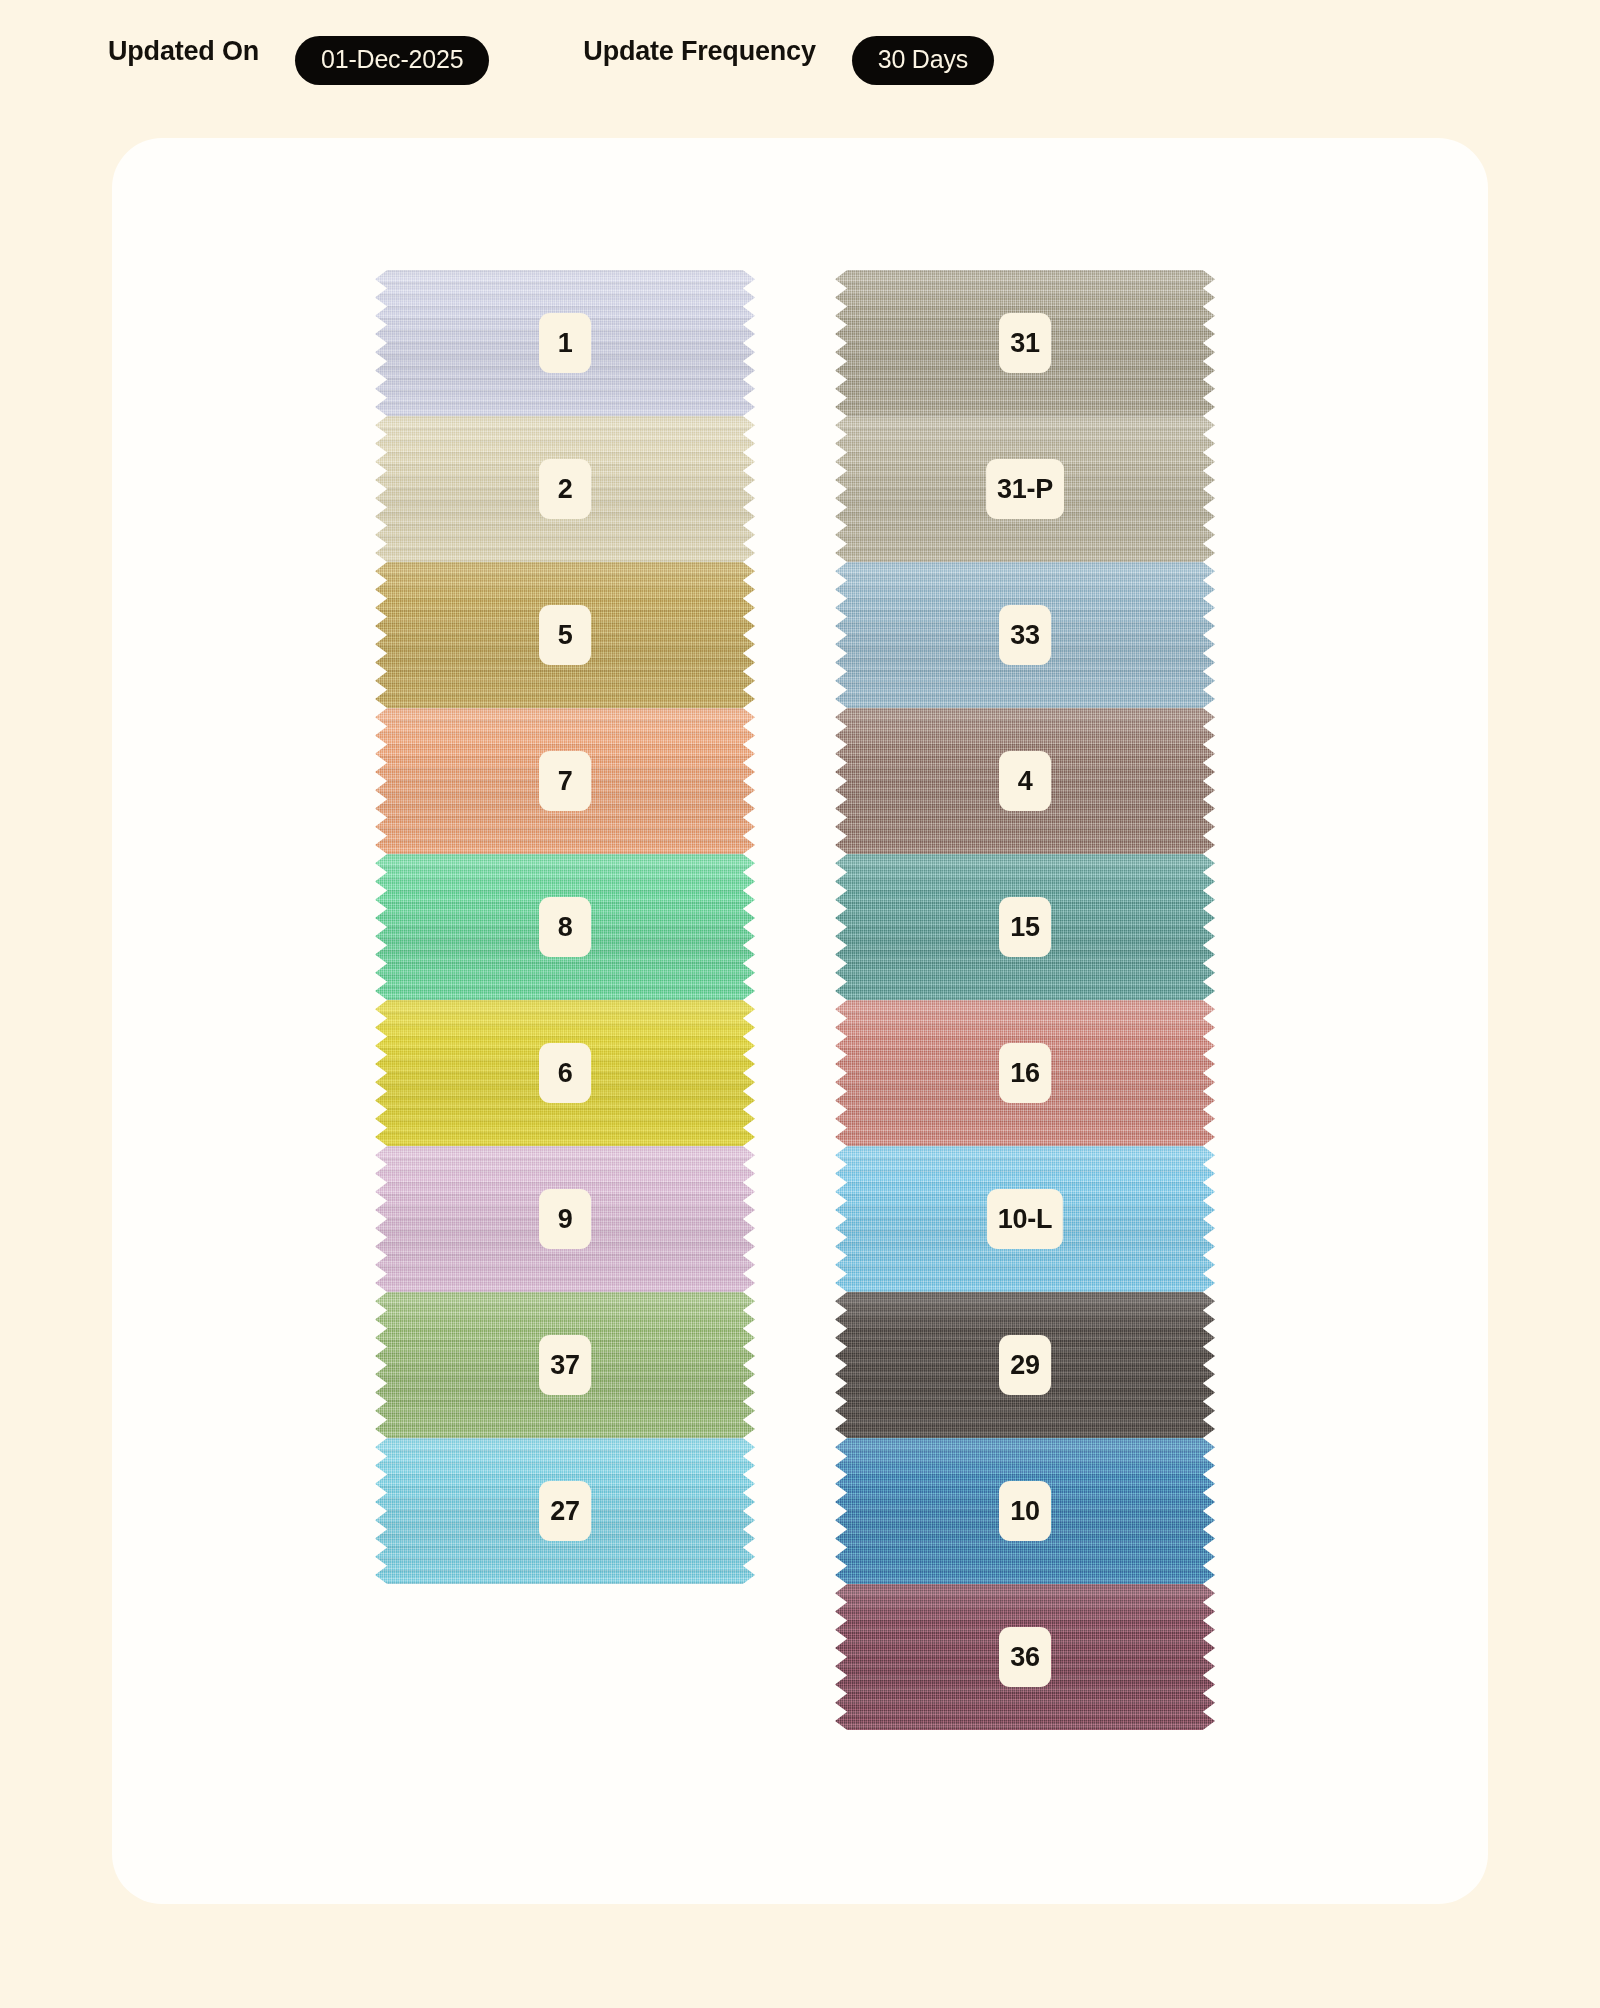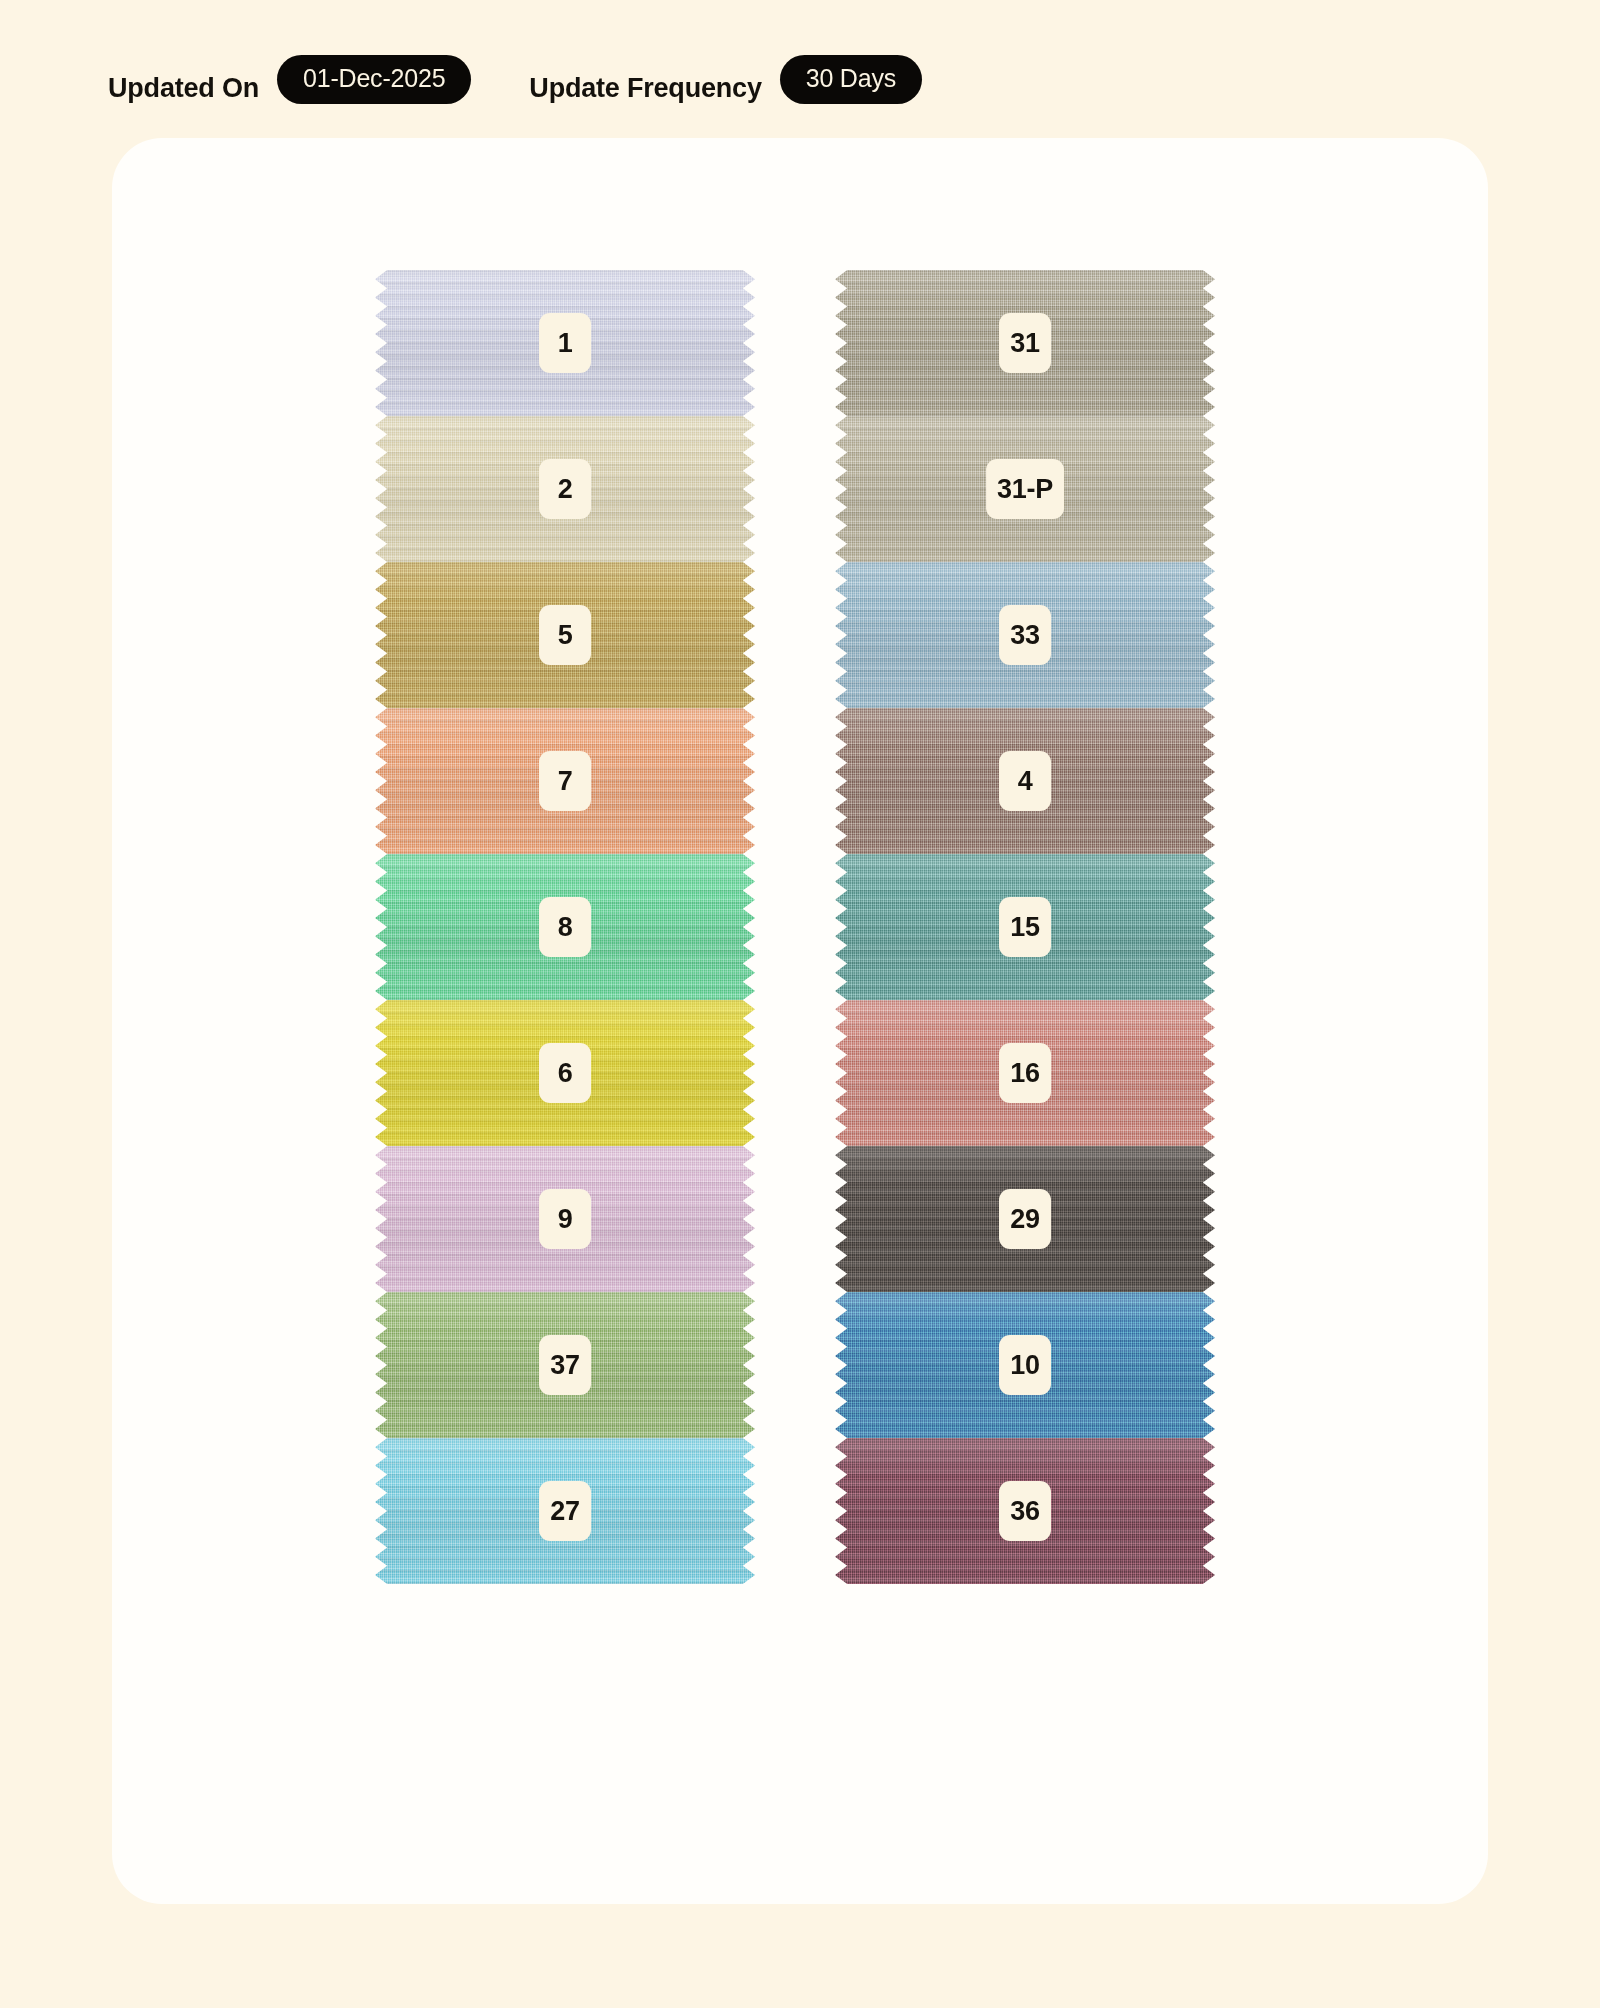--- a/index.html
+++ b/index.html
@@ -13,22 +13,22 @@
   body {
     background: #FDF5E4;
     font-family: "Liberation Sans", sans-serif;
     -webkit-font-smoothing: antialiased;
     overflow: hidden;
   }
 
   
   .header {
     display: flex;
-    align-items: flex-end;
-    gap: 18px;
+    align-items: flex-start;
+    gap: 36px;
     padding: 36px 0 0 108px;
     height: 104px;
   }
   .header-label {
     font-size: 27px;
     font-weight: 700;
     color: #14110c;
     letter-spacing: -0.2px;
     white-space: nowrap;
   }
@@ -250,20 +250,24 @@
         </div>
         <div class="swatch">
           <div class="swatch-strip" style="background: rgb(107, 164, 158);"></div>
           <div class="swatch-chip">15</div>
         </div>
         <div class="swatch">
           <div class="swatch-strip" style="background: rgb(206, 139, 130);"></div>
           <div class="swatch-chip">16</div>
         </div>
         <div class="swatch">
+          <div class="swatch-strip" style="background: rgb(132, 203, 232);"></div>
+          <div class="swatch-chip">10-L</div>
+        </div>
+        <div class="swatch">
           <div class="swatch-strip" style="background: rgb(88, 82, 78);"></div>
           <div class="swatch-chip">29</div>
         </div>
         <div class="swatch">
           <div class="swatch-strip" style="background: rgb(74, 135, 182);"></div>
           <div class="swatch-chip">10</div>
         </div>
         <div class="swatch">
           <div class="swatch-strip" style="background: rgb(128, 80, 94);"></div>
           <div class="swatch-chip">36</div>

